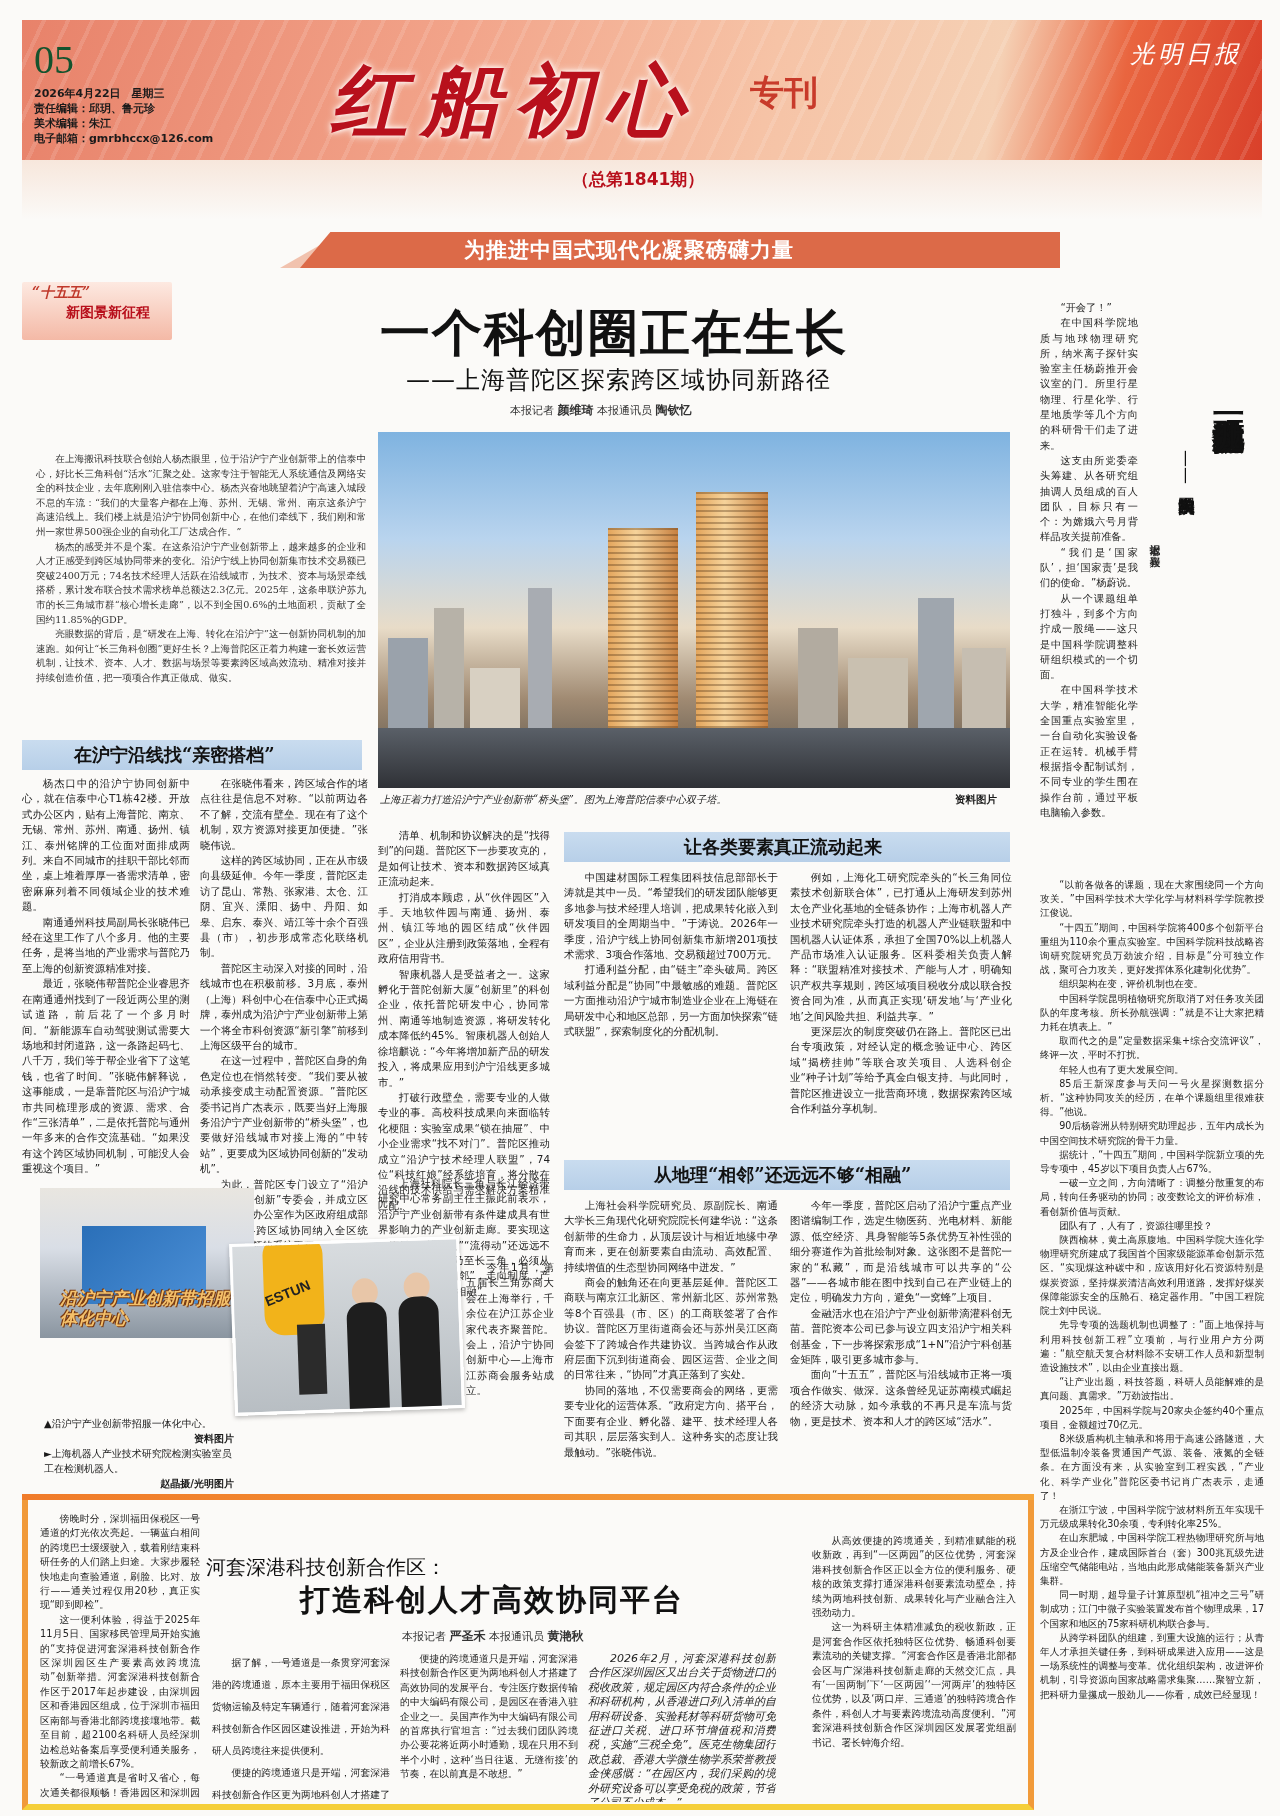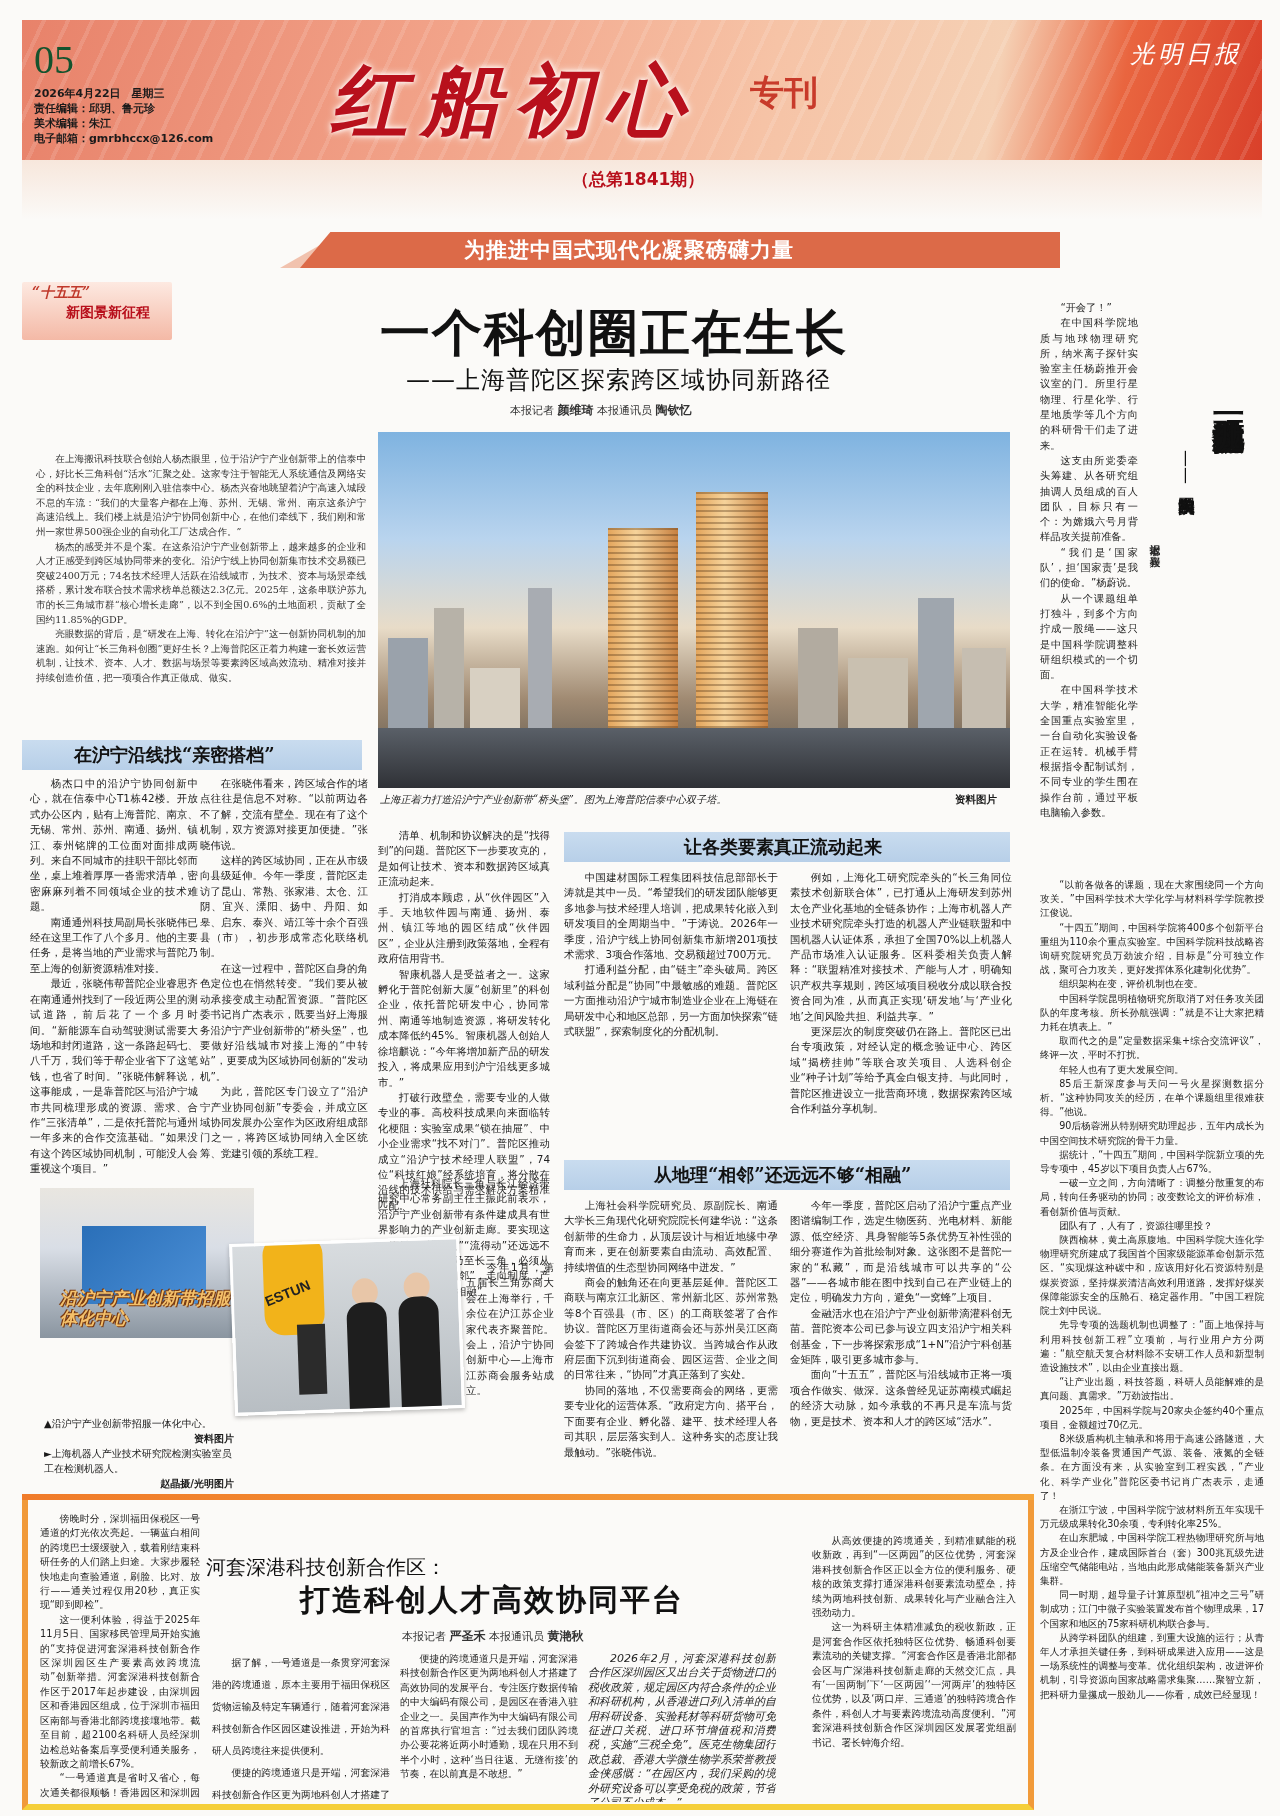--- a/index.html
+++ b/index.html
@@ -139,28 +139,29 @@
   <div class="bldg" style="left:540px;width:36px;height:190px;background:#9fa6ae"></div>
   <div class="bldg" style="left:584px;width:44px;height:140px;background:#c6beb1"></div>
   <div class="tower" style="left:230px;width:70px;height:260px;"></div>
   <div class="tower" style="left:318px;width:72px;height:296px;"></div>
   <div class="river"></div>
 </div>
 <div class="abs cap-main">上海正着力打造沿沪宁产业创新带“桥头堡”。图为上海普陀信泰中心双子塔。</div>
 <div class="abs cap-src">资料图片</div>
 
 <div class="abs sec-head" style="left:22px;top:740px;width:340px;">在沪宁沿线找“亲密搭档”</div>
-<div class="abs body-txt" style="left:22px;top:776px;width:168px;margin-left:8px;">
+<div class="abs body-txt" style="left:22px;top:776px;width:168px;">
   <p>杨杰口中的沿沪宁协同创新中心，就在信泰中心T1栋42楼。开放式办公区内，贴有上海普陀、南京、无锡、常州、苏州、南通、扬州、镇江、泰州铭牌的工位面对面排成两列。来自不同城市的挂职干部比邻而坐，桌上堆着厚厚一沓需求清单，密密麻麻列着不同领域企业的技术难题。</p>
   <p>南通通州科技局副局长张晓伟已经在这里工作了八个多月。他的主要任务，是将当地的产业需求与普陀乃至上海的创新资源精准对接。</p>
   <p>最近，张晓伟帮普陀企业睿思齐在南通通州找到了一段近两公里的测试道路，前后花了一个多月时间。“新能源车自动驾驶测试需要大场地和封闭道路，这一条路起码七、八千万，我们等于帮企业省下了这笔钱，也省了时间。”张晓伟解释说，这事能成，一是靠普陀区与沿沪宁城市共同梳理形成的资源、需求、合作“三张清单”，二是依托普陀与通州一年多来的合作交流基础。“如果没有这个跨区域协同机制，可能没人会重视这个项目。”</p>
 </div>
 <div class="abs body-txt" style="left:200px;top:776px;width:168px;">
   <p>在张晓伟看来，跨区域合作的堵点往往是信息不对称。“以前两边各不了解，交流有壁垒。现在有了这个机制，双方资源对接更加便捷。”张晓伟说。</p>
   <p>这样的跨区域协同，正在从市级向县级延伸。今年一季度，普陀区走访了昆山、常熟、张家港、太仓、江阴、宜兴、溧阳、扬中、丹阳、如皋、启东、泰兴、靖江等十余个百强县（市），初步形成常态化联络机制。</p>
+  <p>普陀区主动深入对接的同时，沿线城市也在积极前移。3月底，泰州（上海）科创中心在信泰中心正式揭牌，泰州成为沿沪宁产业创新带上第一个将全市科创资源“新引擎”前移到上海区级平台的城市。</p>
   <p>在这一过程中，普陀区自身的角色定位也在悄然转变。“我们要从被动承接变成主动配置资源。”普陀区委书记肖广杰表示，既要当好上海服务沿沪宁产业创新带的“桥头堡”，也要做好沿线城市对接上海的“中转站”，更要成为区域协同创新的“发动机”。</p>
   <p>为此，普陀区专门设立了“沿沪宁产业协同创新”专委会，并成立区域协同发展办公室作为区政府组成部门之一，将跨区域协同纳入全区统筹、党建引领的系统工程。</p>
 </div>
 
 <div class="abs body-txt" style="left:378px;top:828px;width:172px;">
   <p>清单、机制和协议解决的是“找得到”的问题。普陀区下一步要攻克的，是如何让技术、资本和数据跨区域真正流动起来。</p>
   <p>打消成本顾虑，从“伙伴园区”入手。天地软件园与南通、扬州、泰州、镇江等地的园区结成“伙伴园区”，企业从注册到政策落地，全程有政府信用背书。</p>
   <p>智康机器人是受益者之一。这家孵化于普陀创新大厦“创新里”的科创企业，依托普陀研发中心，协同常州、南通等地制造资源，将研发转化成本降低约45%。智康机器人创始人徐培麒说：“今年将增加新产品的研发投入，将成果应用到沪宁沿线更多城市。”</p>
   <p>打破行政壁垒，需要专业的人做专业的事。高校科技成果向来面临转化梗阻：实验室成果“锁在抽屉”、中小企业需求“找不对门”。普陀区推动成立“沿沪宁技术经理人联盟”，74位“科技红娘”经系统培育，将分散在沿线的技术供给与需求解决方案精准匹配。</p>
 </div>

